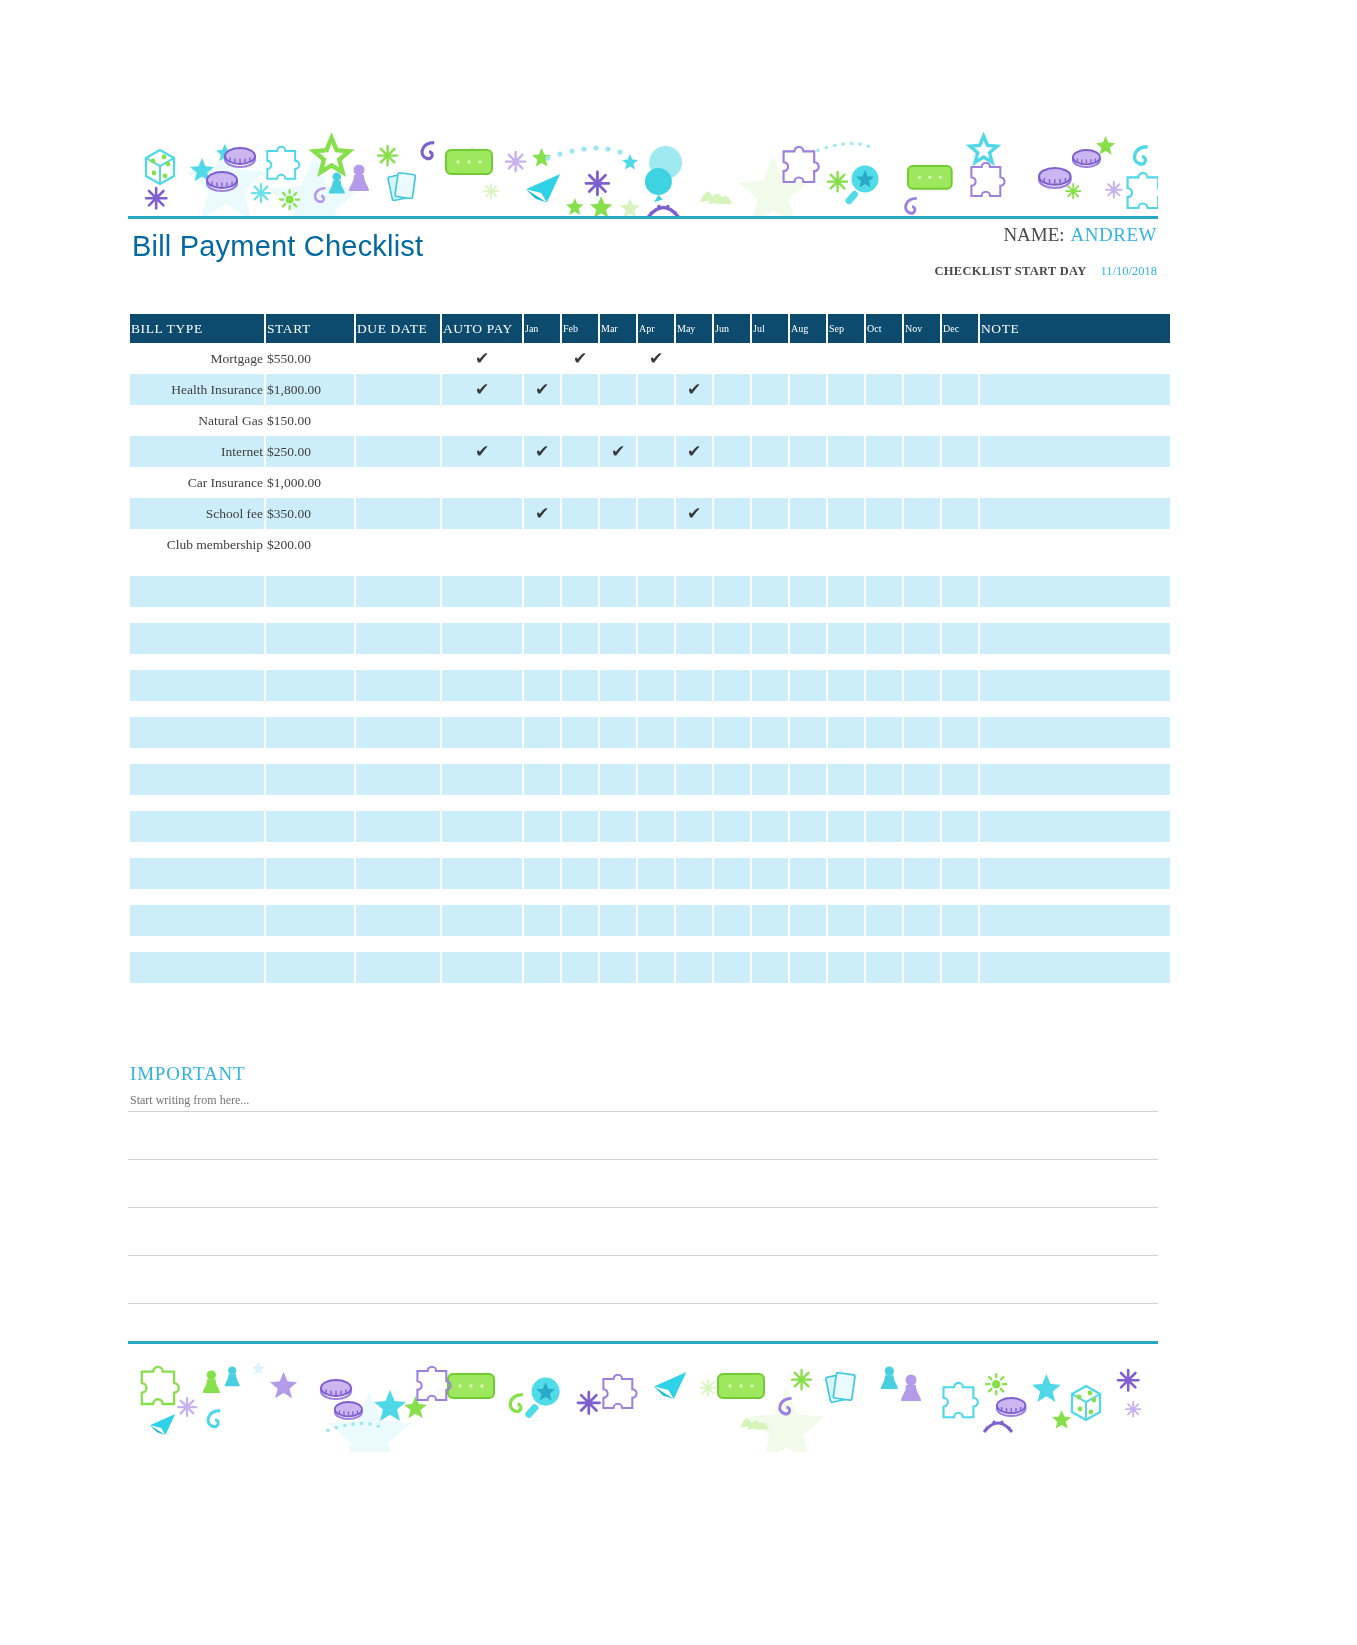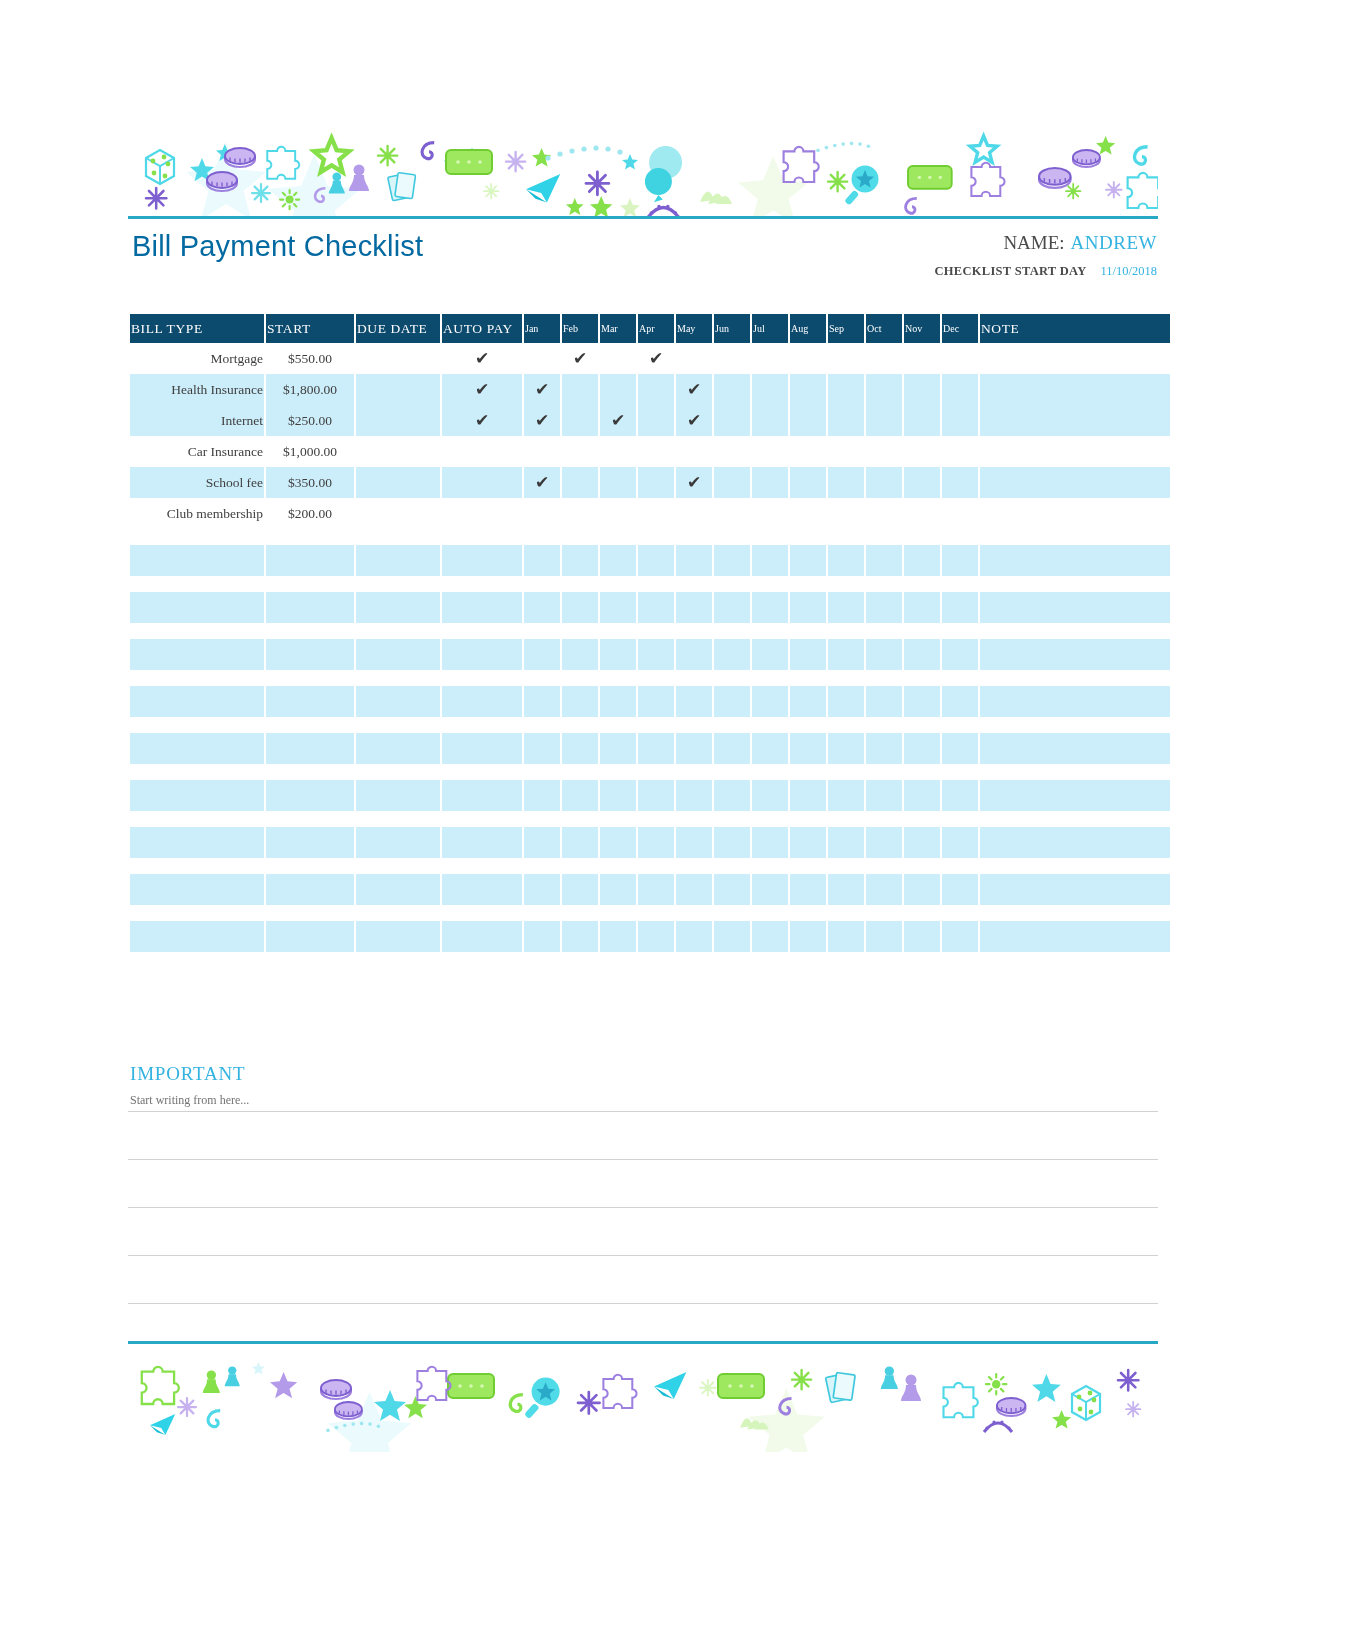--- a/index.html
+++ b/index.html
@@ -52,21 +52,21 @@
     top: 230px;
     font-size: 29px;
     color: #0369a1;
     letter-spacing: .2px;
     font-family: "Liberation Sans", sans-serif;
     font-weight: 400;
   }
   .name-line {
     position: absolute;
     right: 200px;
-    top: 232px;
+    top: 224px;
     font-size: 19px;
     color: #4a4a4a;
     white-space: nowrap;
     font-family: "Liberation Serif", serif;
   }
   .name-line .name-value {
     color: #33b3e0;
     margin-left: 6px;
     letter-spacing: .5px;
   }
@@ -119,21 +119,21 @@
   table.sheet td {
     height: 29px;
     font-size: 13.5px;
     color: #404040;
     vertical-align: middle;
     font-family: "Liberation Serif", serif;
   }
   tr.fill td { background: #cceefa; }
   tr.plain td { background: transparent; }
   td.c-bill { padding-left: 6px; text-align: right; }
-  td.c-amt  { text-align: center; }
+  td.c-amt  { }
   td.c-check { text-align: center; }
   .tick {
     font-size: 17px;
     color: #3a3a3a;
     line-height: 1;
     font-family: "DejaVu Sans", sans-serif;
   }
 
   
   tr.gap td { height: 14px; background: transparent; }
@@ -400,20 +400,39 @@
             <td class="c-check"><span class="tick">✔</span></td>
             <td class="c-check"></td>
             <td class="c-check"></td>
             <td class="c-check"></td>
             <td class="c-check"></td>
             <td class="c-check"></td>
             <td class="c-check"></td>
             <td class="c-check"></td>
             <td class="c-check"></td>
           </tr>
+          <tr class="plain">
+            <td class="c-bill">Natural Gas</td>
+            <td class="c-amt">$150.00</td>
+            <td class="c-check"></td>
+            <td class="c-check"></td>
+            <td class="c-check"></td>
+            <td class="c-check"></td>
+            <td class="c-check"></td>
+            <td class="c-check"></td>
+            <td class="c-check"></td>
+            <td class="c-check"></td>
+            <td class="c-check"></td>
+            <td class="c-check"></td>
+            <td class="c-check"></td>
+            <td class="c-check"></td>
+            <td class="c-check"></td>
+            <td class="c-check"></td>
+            <td class="c-check"></td>
+          </tr>
           <tr class="fill">
             <td class="c-bill">Internet</td>
             <td class="c-amt">$250.00</td>
             <td class="c-check"></td>
             <td class="c-check"><span class="tick">✔</span></td>
             <td class="c-check"><span class="tick">✔</span></td>
             <td class="c-check"></td>
             <td class="c-check"><span class="tick">✔</span></td>
             <td class="c-check"></td>
             <td class="c-check"><span class="tick">✔</span></td>

